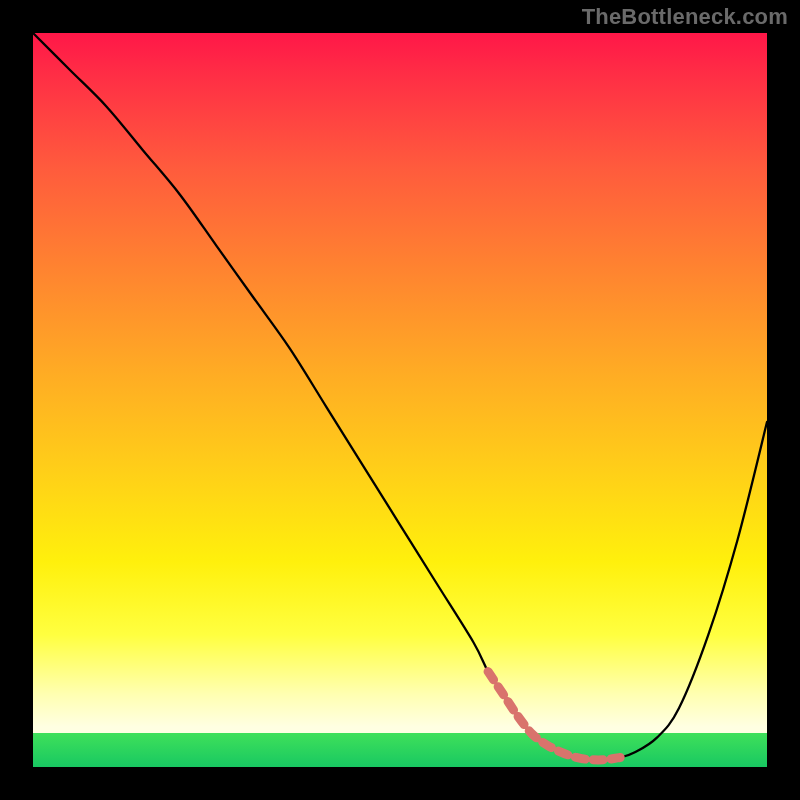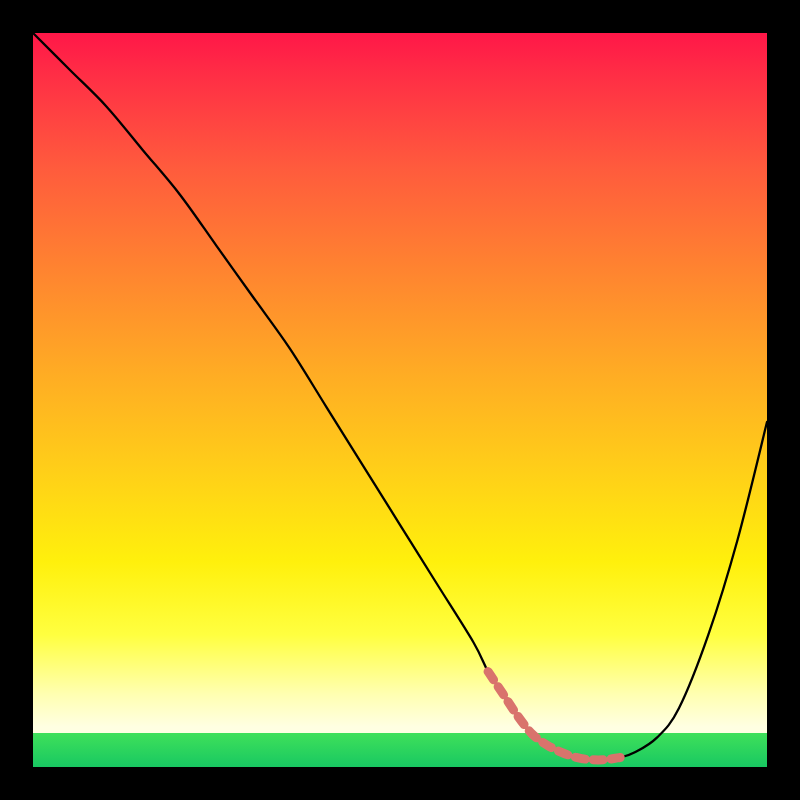--- a/index.html
+++ b/index.html
@@ -70,20 +70,21 @@
     stroke: #d9736c;
     stroke-width: 9;
     stroke-linecap: round;
     stroke-dasharray: 10 8;
   }
 </style>
 </head>
 <body>
 
 <div class="frame">
+  <div class="watermark">TheBottleneck.com</div>
 
   <div class="plot-area">
     <svg class="curve" viewBox="0 0 734 734" preserveAspectRatio="none">
       <path id="main-curve" class="black-line" d="M 0 0 C 6.116666666666667 6.116666666666674, 24.46666666666667 24.46666666666672, 36.7 36.700000000000045 C 48.93333333333334 48.93333333333337, 61.16666666666667 59.94333333333331, 73.4 73.39999999999998 C 85.63333333333334 86.85666666666664, 97.86666666666666 102.76000000000005, 110.1 117.44000000000005 C 122.33333333333333 132.12000000000006, 134.56666666666666 145.57666666666668, 146.8 161.48000000000002 C 159.03333333333336 177.38333333333335, 171.26666666666668 195.73333333333335, 183.5 212.86 C 195.73333333333332 229.98666666666668, 207.96666666666667 247.11333333333334, 220.2 264.24 C 232.4333333333333 281.3666666666667, 244.66666666666663 297.27000000000004, 256.9 315.62000000000006 C 269.1333333333333 333.9700000000001, 281.3666666666667 354.7666666666667, 293.6 374.34000000000003 C 305.83333333333337 393.91333333333336, 318.06666666666666 413.4866666666667, 330.3 433.06 C 342.53333333333336 452.6333333333333, 354.76666666666665 472.20666666666665, 367 491.78 C 379.23333333333335 511.3533333333333, 391.4666666666667 530.9266666666666, 403.70000000000005 550.5 C 415.9333333333334 570.0733333333334, 431.83666666666664 594.54, 440.4 609.22 C 448.9633333333333 623.9000000000001, 450.18666666666667 630.0166666666667, 455.08 638.58 C 459.9733333333333 647.1433333333334, 464.8666666666667 653.26, 469.76 660.6 C 474.6533333333333 667.94, 479.5466666666666 675.8916666666667, 484.44 682.62 C 489.33333333333337 689.3483333333334, 494.22666666666674 696.0766666666667, 499.12000000000006 700.97 C 504.0133333333334 705.8633333333333, 508.90666666666664 708.9216666666666, 513.8 711.98 C 518.6933333333333 715.0383333333334, 523.5866666666667 717.2403333333334, 528.48 719.32 C 533.3733333333333 721.3996666666667, 538.2666666666667 723.2346666666666, 543.16 724.458 C 548.0533333333333 725.6813333333333, 552.9466666666667 726.293, 557.84 726.66 C 562.7333333333333 727.0269999999999, 567.6266666666667 727.0269999999999, 572.52 726.66 C 577.4133333333333 726.293, 582.3066666666667 725.6813333333333, 587.2 724.458 C 592.0933333333334 723.2346666666666, 595.7633333333333 722.623, 601.88 719.32 C 607.9966666666667 716.017, 616.56 711.98, 623.9 704.64 C 631.24 697.3, 637.3566666666666 692.4066666666666, 645.92 675.28 C 654.4833333333333 658.1533333333333, 665.4933333333333 630.0166666666667, 675.28 601.88 C 685.0666666666666 573.7433333333333, 694.8533333333334 541.9366666666667, 704.64 506.46000000000004 C 714.4266666666666 470.98333333333335, 729.1066666666667 408.59333333333336, 734 389.02000000000004"></path>
       <path id="highlight-curve" class="salmon-line" d="M 455.08 638.58 C 457.52666666666664 642.25, 464.8666666666667 653.26, 469.76 660.6 C 474.6533333333333 667.94, 479.5466666666666 675.8916666666667, 484.44 682.62 C 489.33333333333337 689.3483333333334, 494.22666666666674 696.0766666666667, 499.12000000000006 700.97 C 504.0133333333334 705.8633333333333, 508.90666666666664 708.9216666666666, 513.8 711.98 C 518.6933333333333 715.0383333333334, 523.5866666666667 717.2403333333334, 528.48 719.32 C 533.3733333333333 721.3996666666667, 538.2666666666667 723.2346666666666, 543.16 724.458 C 548.0533333333333 725.6813333333333, 552.9466666666667 726.293, 557.84 726.66 C 562.7333333333333 727.0269999999999, 567.6266666666667 727.0269999999999, 572.52 726.66 C 577.4133333333333 726.293, 584.7533333333333 724.8249999999999, 587.2 724.458"></path>
     </svg>
   </div>
 </div>
 
 </body></html>

